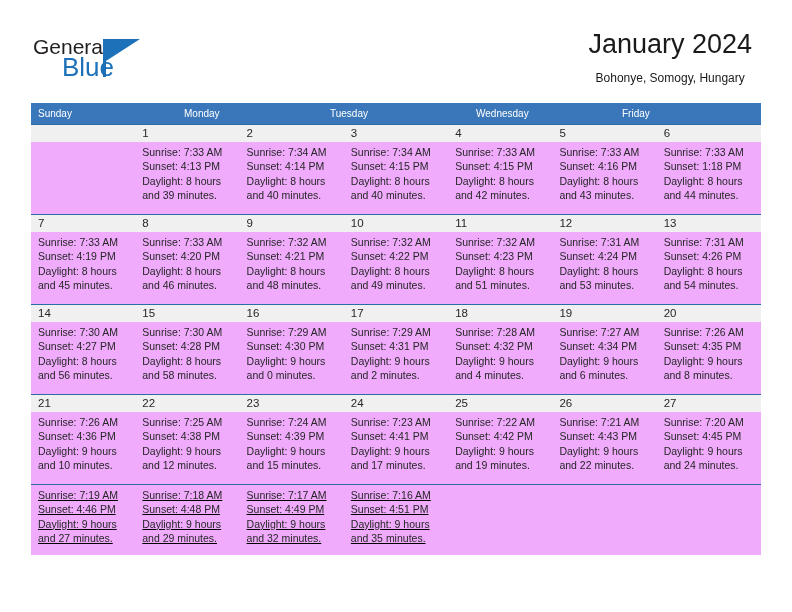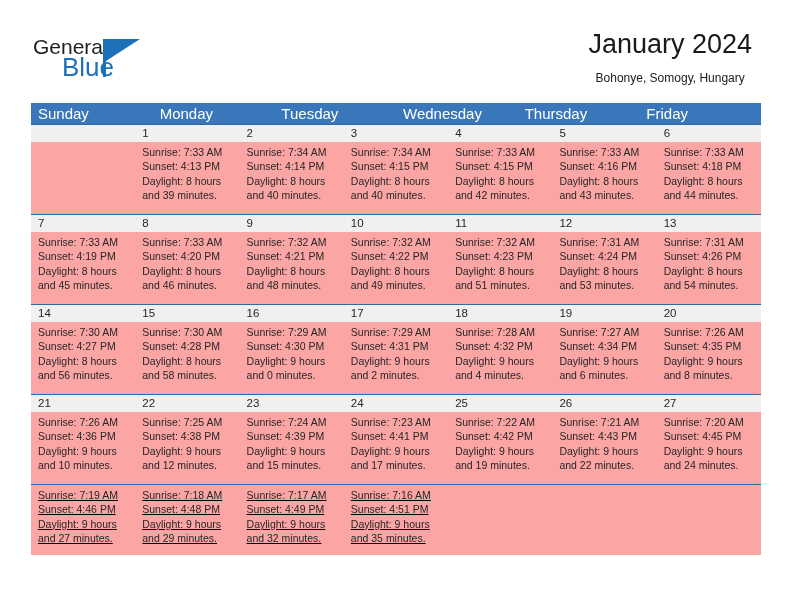--- a/index.html
+++ b/index.html
@@ -102,21 +102,21 @@
     width: 730px;
   }
   .dow-row {
     display: flex;
     background: #3a77ba;
     height: 21px;
   }
   .dow-cell {
     flex: 1 1 0;
     color: #ffffff;
-    font-size: 15px;
+    font-size: 10px;
     line-height: 21px;
     padding-left: 7px;
     box-sizing: border-box;
     white-space: nowrap;
     font-family: "Liberation Sans", sans-serif;
   }
 
   .week {
     position: relative;
   }
@@ -134,21 +134,21 @@
     flex: 1 1 0;
     font-size: 11.5px;
     color: #262626;
     line-height: 17px;
     padding-left: 7px;
     box-sizing: border-box;
     font-family: "Liberation Sans", sans-serif;
   }
   .week-details {
     display: flex;
-    background: #fca5a5;
+    background: #f0abfc;
     height: 72px;
   }
   .det-cell {
     flex: 1 1 0;
     padding: 3px 7px 0 7px;
     box-sizing: border-box;
   }
   .det-line {
     font-size: 10.5px;
     color: #262626;
@@ -181,21 +181,20 @@
     </div>
 
   </div>
 
   <div class="calendar">
     <div class="dow-row">
         <div class="dow-cell">Sunday</div>
         <div class="dow-cell">Monday</div>
         <div class="dow-cell">Tuesday</div>
         <div class="dow-cell">Wednesday</div>
-        <div class="dow-cell">Thursday</div>
         <div class="dow-cell">Friday</div>
       </div>
     <div class="weeks-container">
         <div class="week">
           <div class="week-topline"></div>
           <div class="week-numbers">
             <div class="num-cell"></div>
             <div class="num-cell">1</div>
             <div class="num-cell">2</div>
             <div class="num-cell">3</div>
@@ -230,21 +229,21 @@
               <div class="det-line">and 42 minutes.</div>
             </div>
             <div class="det-cell">
               <div class="det-line">Sunrise: 7:33 AM</div>
               <div class="det-line">Sunset: 4:16 PM</div>
               <div class="det-line">Daylight: 8 hours</div>
               <div class="det-line">and 43 minutes.</div>
             </div>
             <div class="det-cell">
               <div class="det-line">Sunrise: 7:33 AM</div>
-              <div class="det-line">Sunset: 4:18 PM</div>
+              <div class="det-line">Sunset: 1:18 PM</div>
               <div class="det-line">Daylight: 8 hours</div>
               <div class="det-line">and 44 minutes.</div>
             </div>
           </div>
         </div>
         <div class="week">
           <div class="week-topline"></div>
           <div class="week-numbers">
             <div class="num-cell">7</div>
             <div class="num-cell">8</div>

